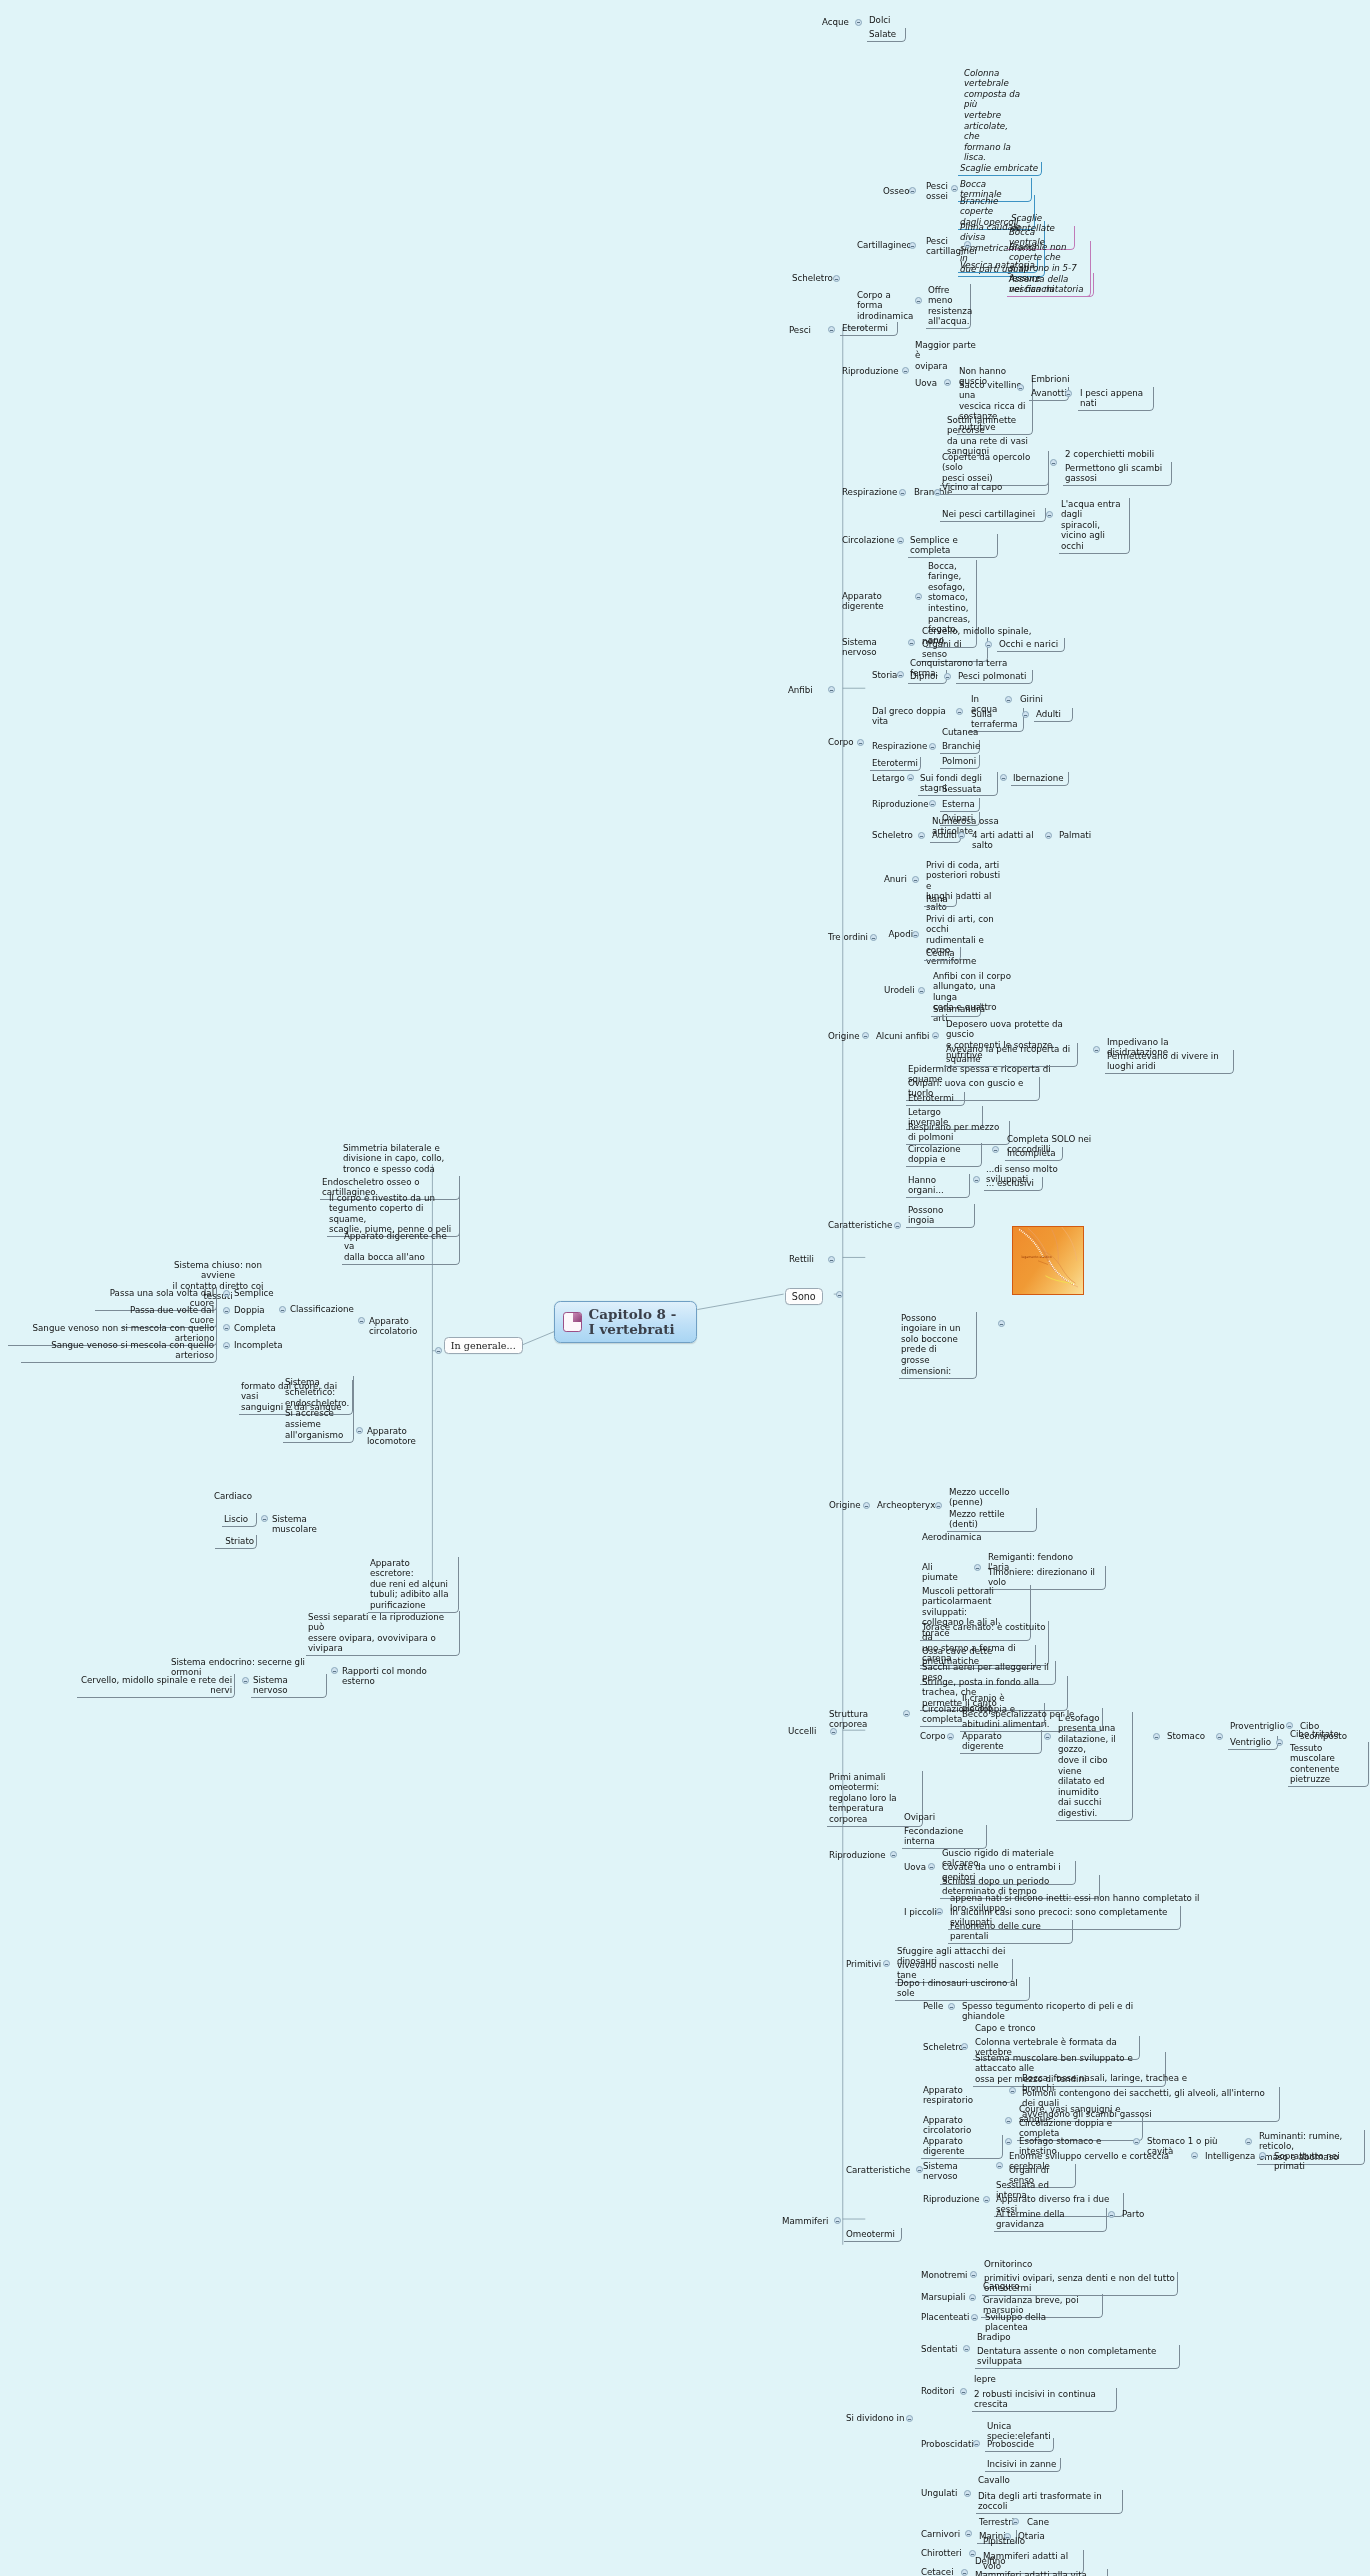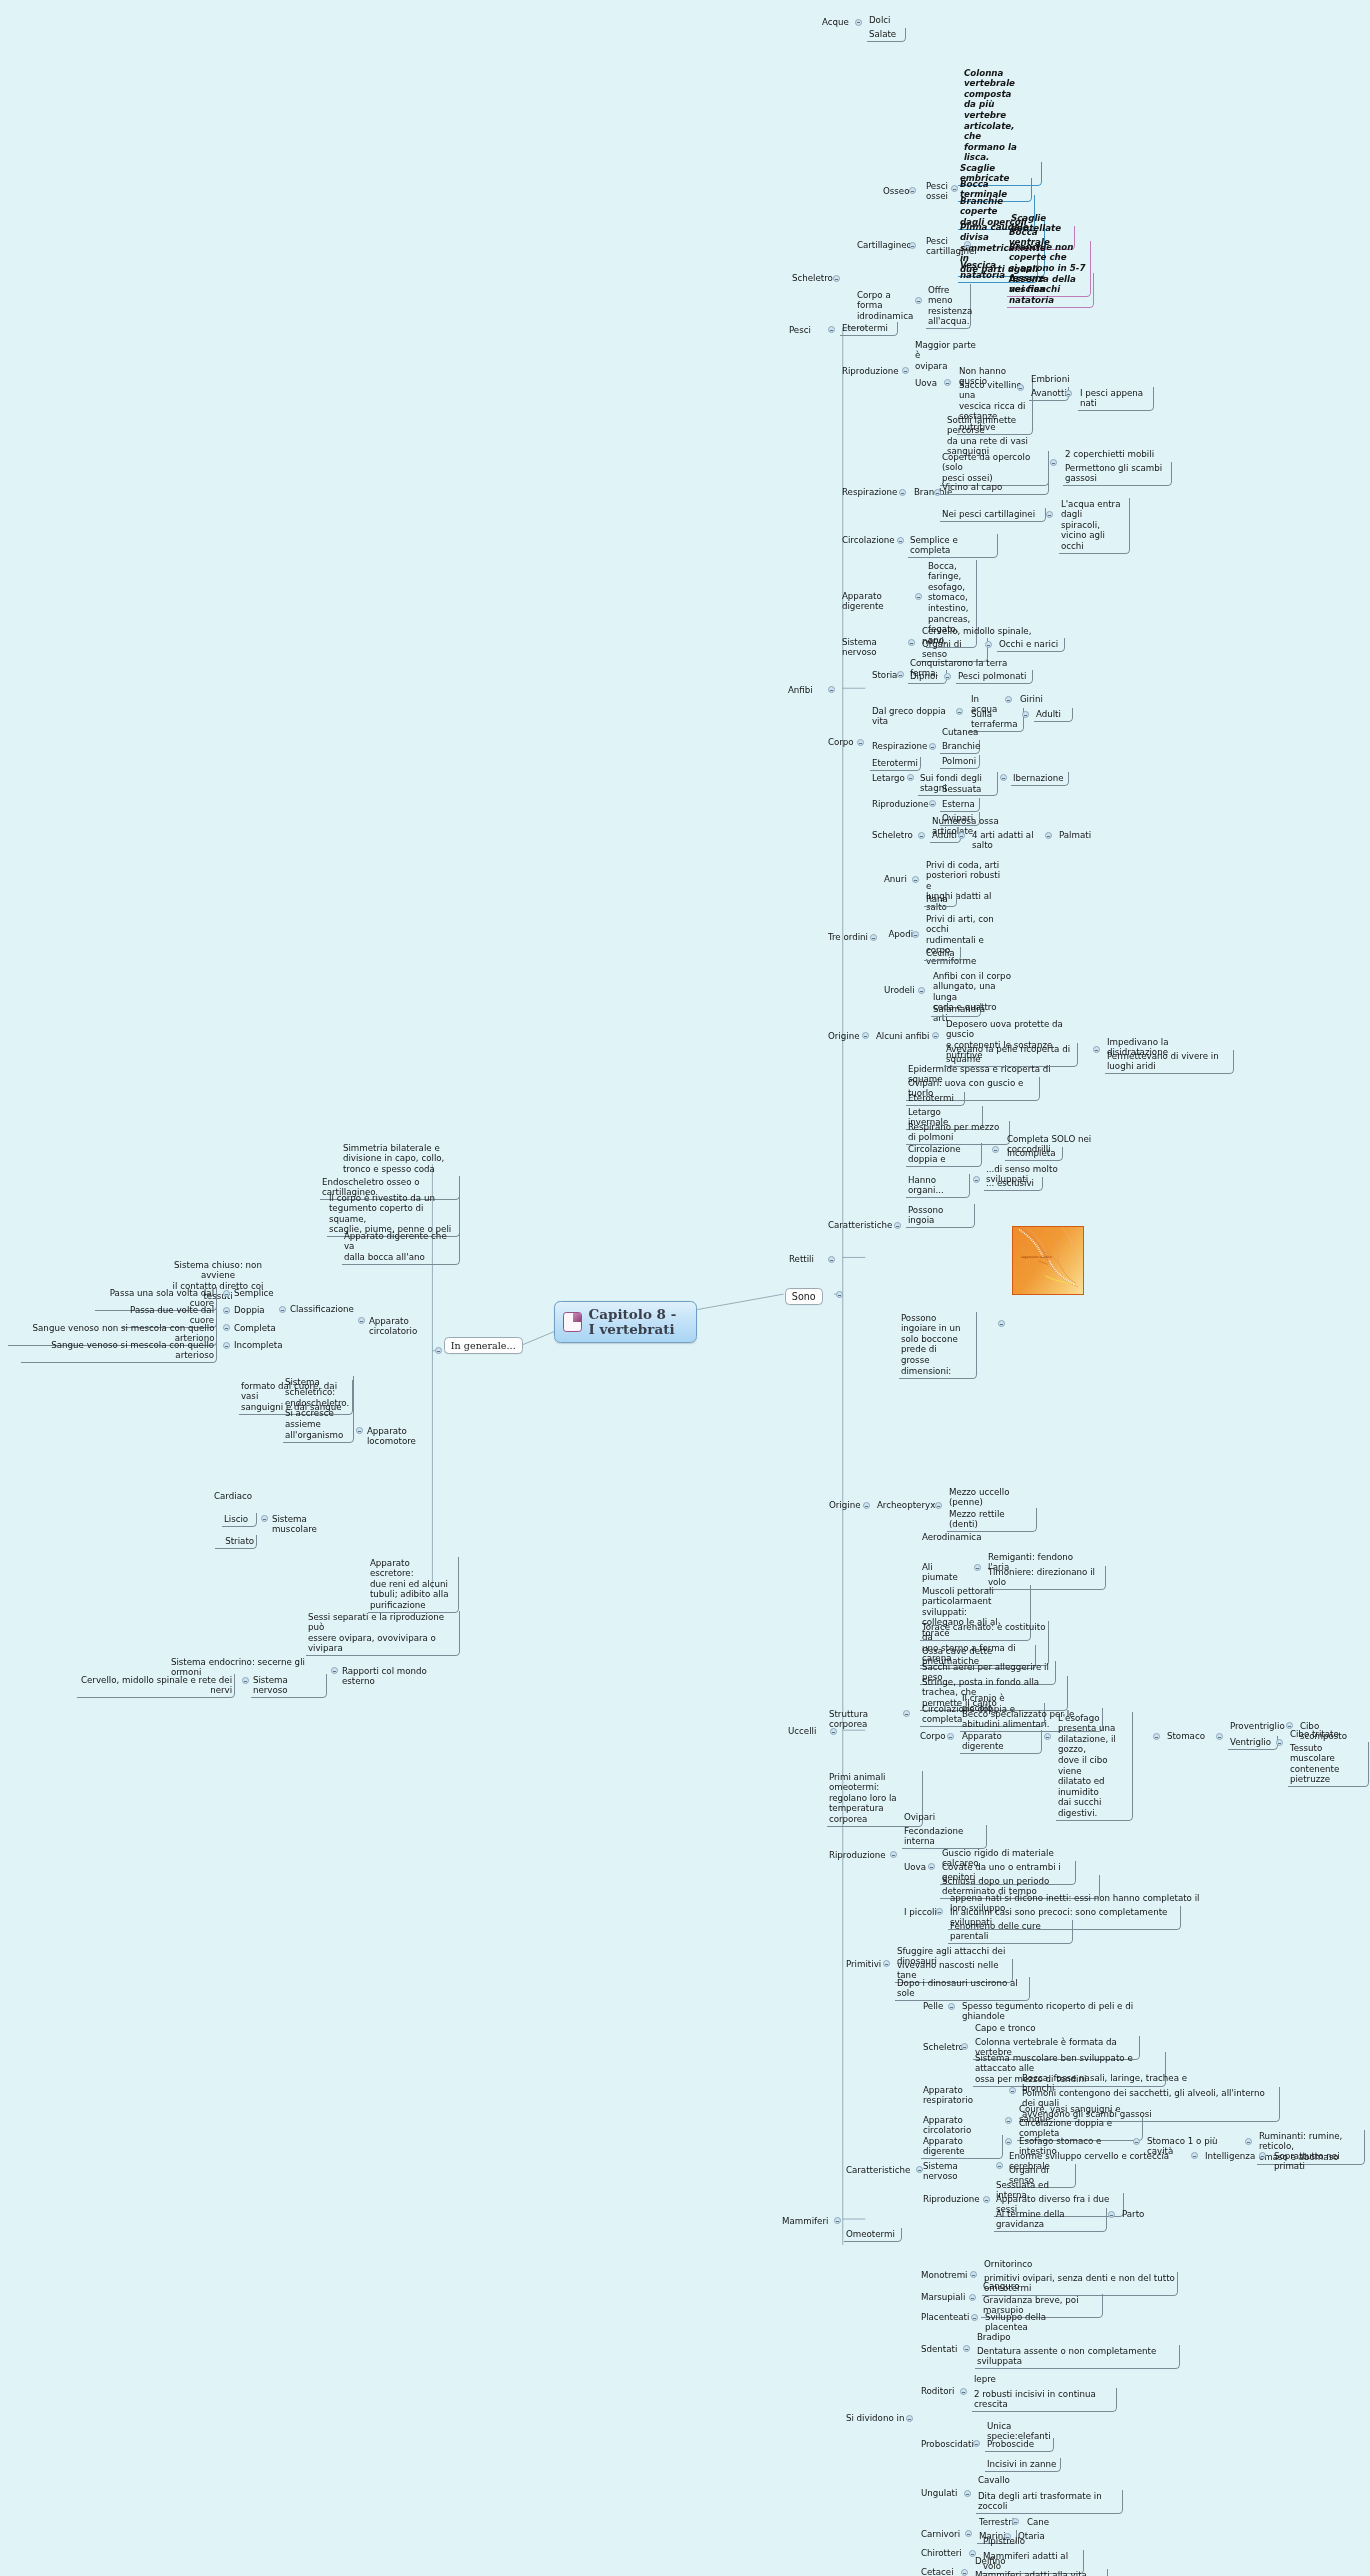--- a/index.html
+++ b/index.html
@@ -23,21 +23,21 @@
     line-height:1.22;
     color:#141414;
     white-space:pre-line;
     padding:0.6px 1.9px 1.3px 1.9px;
     border-bottom:0.6px solid #7b8b96;
     border-right:0.6px solid #7b8b96;
     border-bottom-right-radius:4.5px;
     background:transparent;
   }
   .node.nb{border:none;}
-  .node.italic{font-style:italic;font-weight:bold;}
+  .node.italic{font-style:italic;}
   .node.blue{border-color:#3d93c4;}
   .node.pink{border-color:#c07ab8;}
 
   
   .handle{
     position:absolute;
     width:7px;height:7px;border-radius:50%;
     background:#cfe2ef;border:0.6px solid #8aa7bb;
     box-sizing:border-box;
   }

